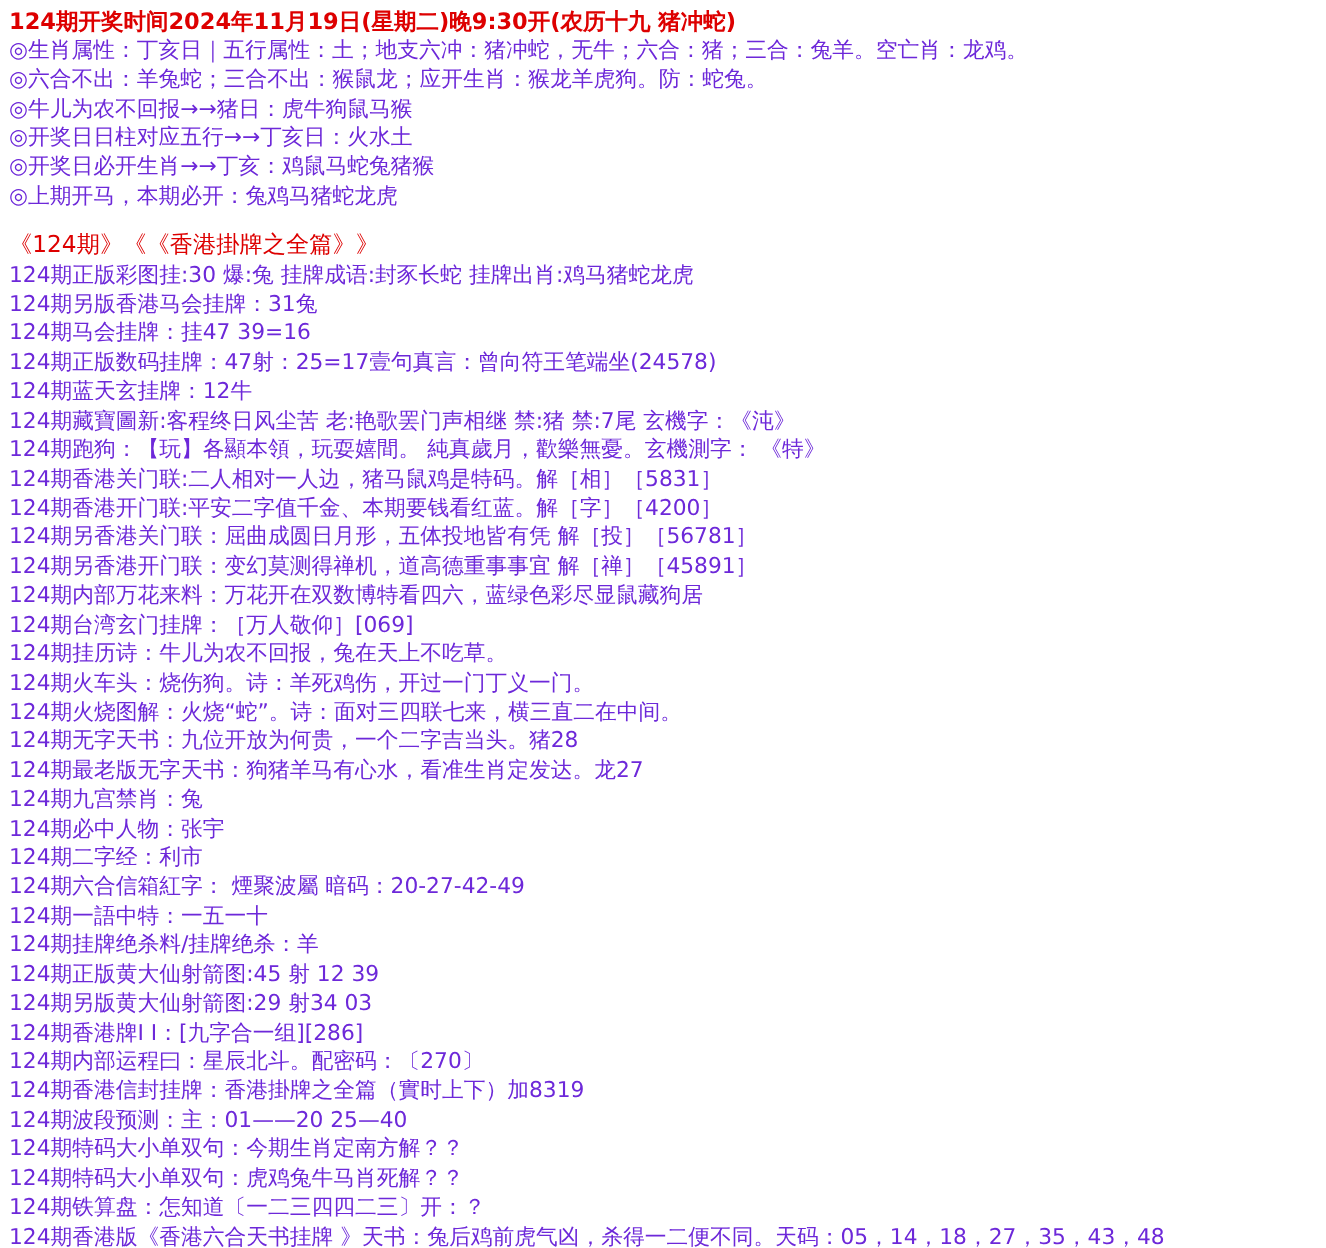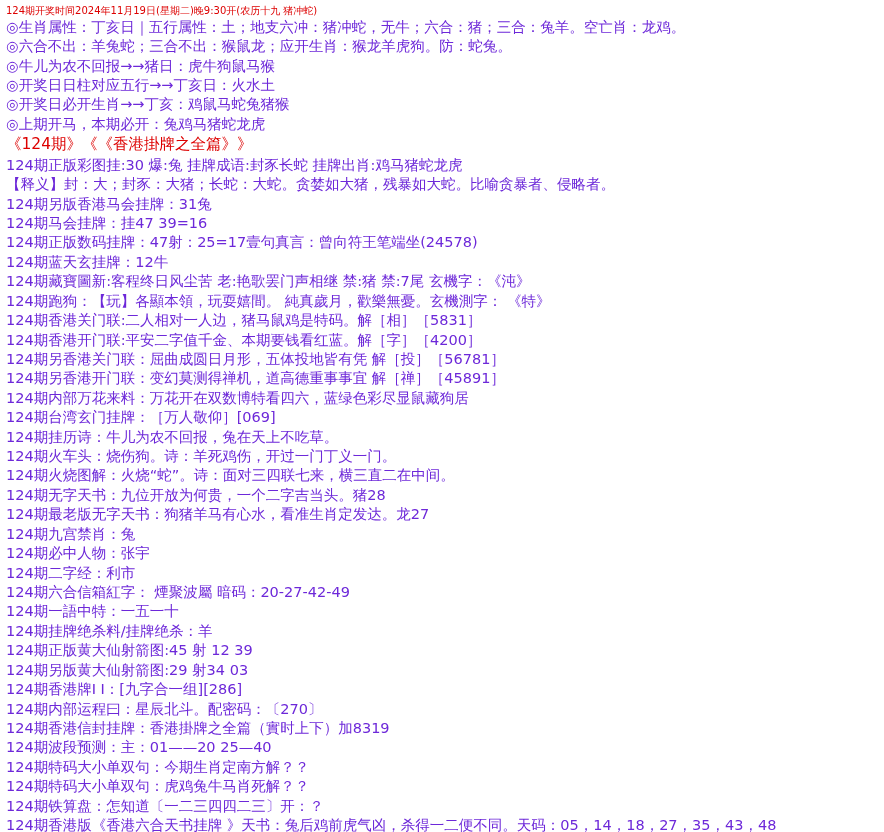--- a/index.html
+++ b/index.html
@@ -20,29 +20,29 @@
     box-sizing: border-box;
     width: 884px;
   }
   .line {
     white-space: nowrap;
     overflow: visible;
   }
   .black { color: #6d28d9; }
   .hdr {
     color: #dd0000;
-    font-size: 10px;
-    font-weight: normal;
+    font-size: 15px;
+    font-weight: bold;
   }
   .sec-title {
     color: #dd0000;
     font-size: 15.5px;
   }
   .tight { line-height: 1.34; }
-  .gap-top { margin-top: 0; }
+  .gap-top { margin-top: 12px; }
 </style>
 </head>
 <body>
 
 <div class="page">
 
   <div class="line hdr">124期开奖时间2024年11月19日(星期二)晚9:30开(农历十九 猪冲蛇)</div>
 
   <div id="info-block">
       <div class="line tight"><span class="black">◎生肖属性：</span><span class="black">丁亥日｜五行属性：土；地支六冲：猪冲蛇，无牛；六合：猪；三合：兔羊。空亡肖：龙鸡。</span></div>
@@ -50,21 +50,20 @@
       <div class="line tight"><span class="black">◎牛儿为农不回报→→猪日：虎牛狗鼠马猴</span></div>
       <div class="line tight"><span class="black">◎开奖日日柱对应五行→→丁亥日：火水土</span></div>
       <div class="line tight"><span class="black">◎开奖日必开生肖→→丁亥：鸡鼠马蛇兔猪猴</span></div>
       <div class="line tight"><span class="black">◎上期开马，本期必开：兔鸡马猪蛇龙虎</span></div>
     </div>
 
   <div class="line sec-title gap-top">《124期》《《香港掛牌之全篇》》</div>
 
   <div id="body-block">
       <div class="line tight black">124期正版彩图挂:30 爆:兔 挂牌成语:封豕长蛇 挂牌出肖:鸡马猪蛇龙虎</div>
-      <div class="line tight black">【释义】封：大；封豕：大猪；长蛇：大蛇。贪婪如大猪，残暴如大蛇。比喻贪暴者、侵略者。</div>
       <div class="line tight black">124期另版香港马会挂牌：31兔</div>
       <div class="line tight black">124期马会挂牌：挂47 39=16</div>
       <div class="line tight black">124期正版数码挂牌：47射：25=17壹句真言：曾向符王笔端坐(24578)</div>
       <div class="line tight black">124期蓝天玄挂牌：12牛</div>
       <div class="line tight black">124期藏寶圖新:客程终日风尘苦 老:艳歌罢门声相继 禁:猪 禁:7尾 玄機字：《沌》</div>
       <div class="line tight black">124期跑狗：【玩】各顯本領，玩耍嬉間。 純真歲月，歡樂無憂。玄機測字： 《特》</div>
       <div class="line tight black">124期香港关门联:二人相对一人边，猪马鼠鸡是特码。解［相］［5831］</div>
       <div class="line tight black">124期香港开门联:平安二字值千金、本期要钱看红蓝。解［字］［4200］</div>
       <div class="line tight black">124期另香港关门联：屈曲成圆日月形，五体投地皆有凭 解［投］［56781］</div>
       <div class="line tight black">124期另香港开门联：变幻莫测得禅机，道高德重事事宜 解［禅］［45891］</div>

